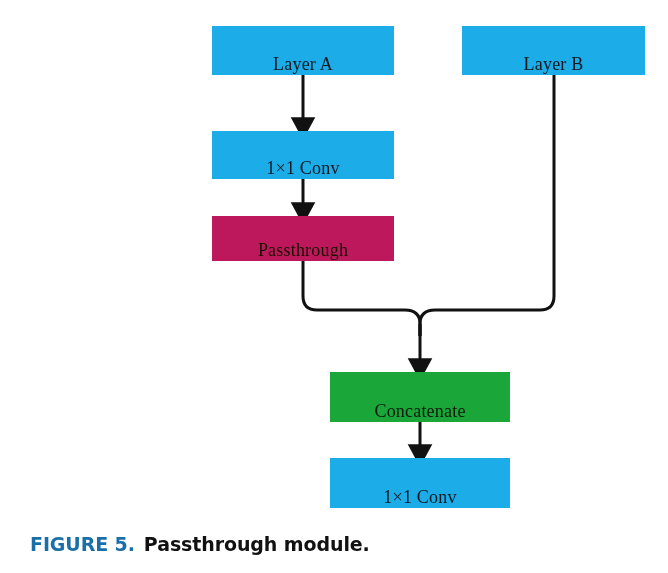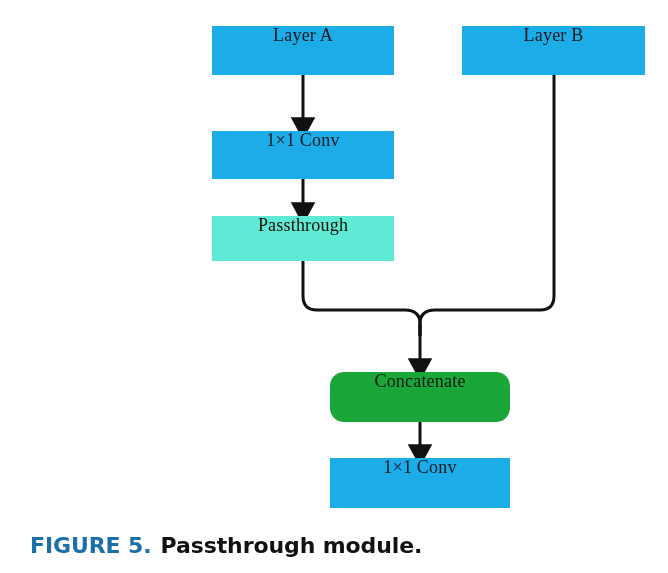--- a/index.html
+++ b/index.html
@@ -24,49 +24,49 @@
   .diagram-canvas {
     position: absolute;
     left: 0;
     top: 0;
     width: 668px;
     height: 520px;
   }
   .node-box {
     position: absolute;
     display: flex;
-    align-items: flex-start;
+    align-items: flex-end;
     justify-content: center;
     box-sizing: border-box;
     text-align: center;
     line-height: 1.1;
     color: #111111;
     font-family: "Liberation Serif", serif;
     font-size: 18px;
     letter-spacing: 0.2px;
     user-select: none;
   }
   .node-blue   { background: #1CACE8; color: #101820; }
-  .node-yellow { background: #5eead4; color: #1a1200; }
-  .node-green  { background: #1BA63A; color: #0a1a0a; border-radius: 14px; }
+  .node-yellow { background: #be185d; color: #1a1200; }
+  .node-green  { background: #1BA63A; color: #0a1a0a; }
 
   #node-layer-a      { left: 212px; top: 26px;  width: 182px; height: 49px; }
   #node-layer-b      { left: 462px; top: 26px;  width: 183px; height: 49px; font-family: Liberation Serif, serif; }
   #node-conv-top     { left: 212px; top: 131px; width: 182px; height: 48px; }
   #node-passthrough  { left: 212px; top: 216px; width: 182px; height: 45px; }
   #node-concatenate  { left: 330px; top: 372px; width: 180px; height: 50px; }
   #node-conv-bottom  { left: 330px; top: 458px; width: 180px; height: 50px; }
 
   .caption {
     position: absolute;
     left: 30px;
     top: 533px;
     font-family: "DejaVu Sans", sans-serif;
     font-weight: bold;
-    font-size: 22px;
+    font-size: 19px;
     letter-spacing: -0.1px;
     white-space: nowrap;
   }
   .caption-label { color: #1B6FA8; }
   .caption-text  { color: #111111; margin-left: 9px; }
 </style>
 </head>
 <body>
 
 <div id="figure-root">

